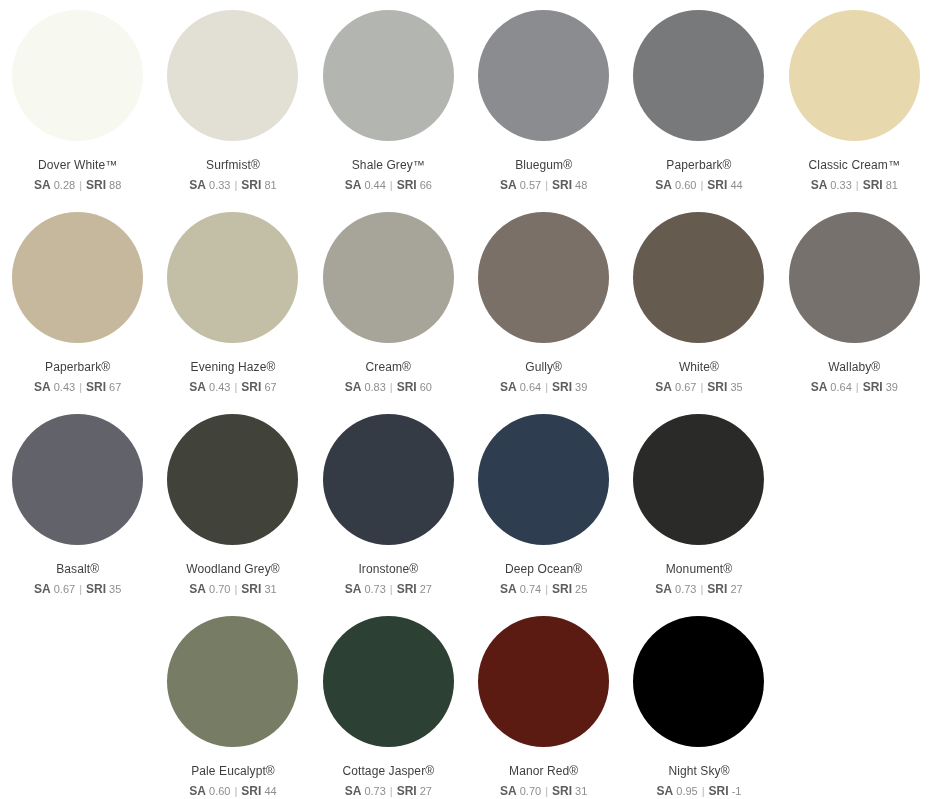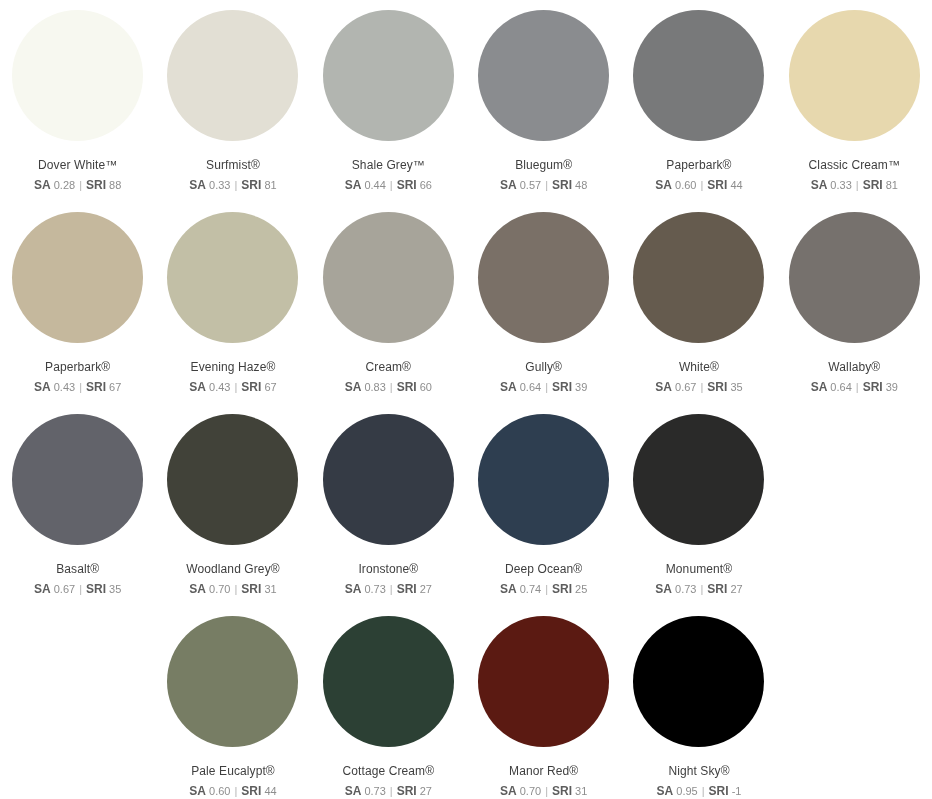--- a/index.html
+++ b/index.html
@@ -152,21 +152,21 @@
       <div class="swatch-name">Monument®</div>
       <div class="swatch-metrics"><span class="metric-key">SA</span>&nbsp;<span class="metric-val">0.73</span><span class="metric-sep">|</span><span class="metric-key">SRI</span>&nbsp;<span class="metric-val">27</span></div>
     </div>
     <div class="swatch-cell" style="grid-column-start: 2;">
       <div class="swatch-disc" style="background: rgb(119, 125, 100);"></div>
       <div class="swatch-name">Pale Eucalypt®</div>
       <div class="swatch-metrics"><span class="metric-key">SA</span>&nbsp;<span class="metric-val">0.60</span><span class="metric-sep">|</span><span class="metric-key">SRI</span>&nbsp;<span class="metric-val">44</span></div>
     </div>
     <div class="swatch-cell">
       <div class="swatch-disc" style="background: rgb(44, 64, 52);"></div>
-      <div class="swatch-name">Cottage Cream®</div>
+      <div class="swatch-name">Cottage Jasper®</div>
       <div class="swatch-metrics"><span class="metric-key">SA</span>&nbsp;<span class="metric-val">0.73</span><span class="metric-sep">|</span><span class="metric-key">SRI</span>&nbsp;<span class="metric-val">27</span></div>
     </div>
     <div class="swatch-cell">
       <div class="swatch-disc" style="background: rgb(91, 26, 18);"></div>
       <div class="swatch-name">Manor Red®</div>
       <div class="swatch-metrics"><span class="metric-key">SA</span>&nbsp;<span class="metric-val">0.70</span><span class="metric-sep">|</span><span class="metric-key">SRI</span>&nbsp;<span class="metric-val">31</span></div>
     </div>
     <div class="swatch-cell">
       <div class="swatch-disc" style="background: rgb(0, 0, 0);"></div>
       <div class="swatch-name">Night Sky®</div>

